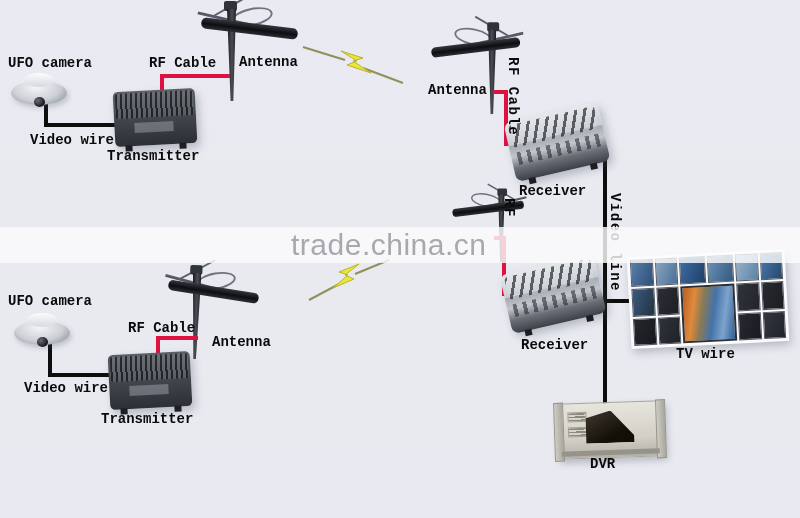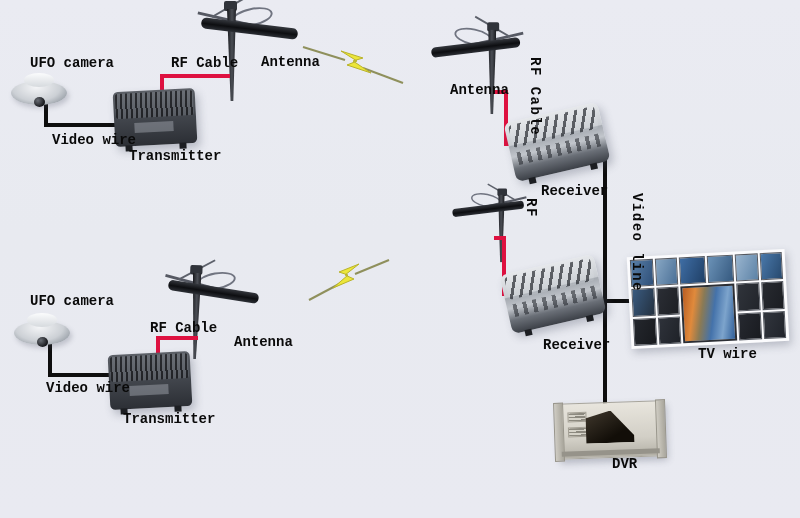--- a/index.html
+++ b/index.html
@@ -5,21 +5,20 @@
   html,body{margin:0;padding:0;background:#ffffff;}
   .canvas{
     position:relative;width:800px;height:518px;overflow:hidden;
     background:linear-gradient(180deg,#eaebf2 0%,#e8eaf0 45%,#e9eaf1 100%);
     font-family:"Liberation Sans","DejaVu Sans",sans-serif;
   }
   
   .lbl{
     position:absolute;z-index:6;white-space:nowrap;color:#0a0a0a;
     font:700 14px "Liberation Mono","DejaVu Sans Mono",monospace;
-    margin-left:22px;
   }
   .vlbl{writing-mode:vertical-rl;letter-spacing:1.5px;}
   
   .wire{position:absolute;background:#0e0e0e;z-index:2;}
   .rf{position:absolute;background:#de1140;z-index:3;}
   
   .ufocam{position:absolute;width:56px;height:34px;z-index:4;}
   .cam-saucer{position:absolute;left:0;top:8px;width:56px;height:24px;border-radius:50%;
     background:radial-gradient(ellipse at 45% 25%,#f4f5f7,#ccd0d5 55%,#939aa2 85%,#7c828a);
     box-shadow:2px 3px 5px rgba(70,75,95,.25);}
@@ -235,14 +234,17 @@
   <div class="dvr">
     <div class="dvr-ear left"></div>
     <div class="dvr-ear right"></div>
     <div class="dvr-vent v1"></div>
     <div class="dvr-vent v2"></div>
     <div class="dvr-cut"></div>
     <div class="dvr-base"></div>
   </div>
   <div class="lbl" style="left:590px;top:456px">DVR</div>
 
+  <div class="wm-band">
+    <div class="wm-text">trade.china.cn</div>
+  </div>
 
 </div>
 
 </body></html>

